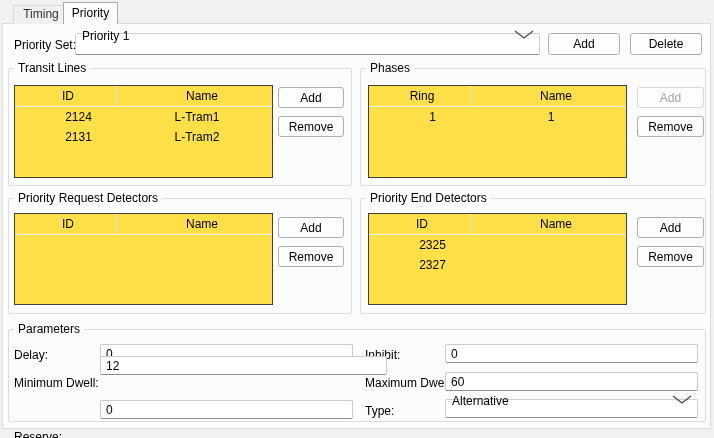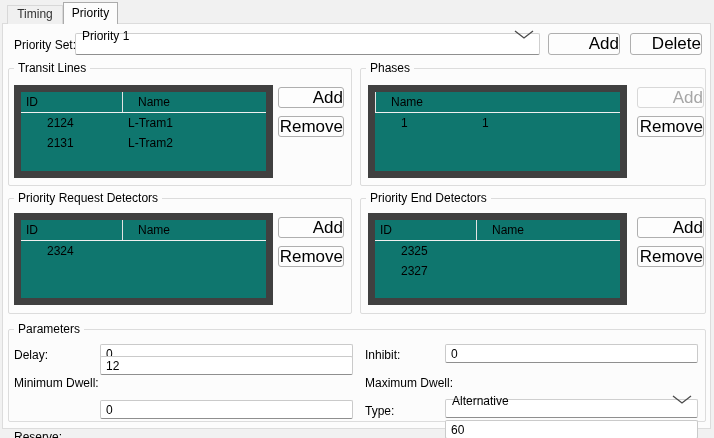--- a/index.html
+++ b/index.html
@@ -4,28 +4,28 @@
 <style>
   * { box-sizing: border-box; margin: 0; padding: 0; }
   html,body { background:#e8e8e8; }
   body { font-family:"Liberation Sans", sans-serif; font-size:12px; color:#000; }
   .screen { position:relative; width:714px; height:438px; background:#f1f1f1; overflow:hidden; }
 
   
   .page { position:absolute; left:2px; top:23px; width:709px; height:406px;
           background:#fcfcfc; border:1px solid #dcdcdc; }
   .tab { position:absolute; text-align:center; cursor:default; }
-  .tab-inactive { left:7px; top:5px; width:56px; height:19px; background:#f0f0f0;
+  .tab-inactive { left:13px; top:5px; width:56px; height:19px; background:#f0f0f0;
                   border:1px solid #d8d8d8; border-bottom:none; line-height:17px; color:#333; z-index:2; }
   .tab-active { left:63px; top:2px; width:55px; height:22px; background:#fcfcfc;
                 border:1px solid #ababab; border-bottom:none; line-height:20px; z-index:3; }
 
   
   .btn { position:absolute; background:#fdfdfd; border:1px solid #afafaf; border-radius:3px;
-         font-family:"Liberation Sans", sans-serif; font-size:17px; color:#000; text-align:right; }
+         font-family:"Liberation Sans", sans-serif; font-size:12px; color:#000; text-align:center; }
   .btn.disabled { color:#a6a6a6; border-color:#d8d8d8; }
 
   
   .lbl { position:absolute; line-height:14px; white-space:nowrap; }
 
   
   .combo { position:absolute; background:#fff; border:1px solid #cfcfcf; border-bottom-color:#8f8f8f;
            border-radius:2px; display:flex; align-items:center; justify-content:space-between;
            padding:0 5px 16px 6px; }
   .combo .chev { flex:0 0 auto; margin-left:6px; }
@@ -33,21 +33,21 @@
   
   .field { position:absolute; background:#fff; border:1px solid #cacaca; border-bottom-color:#8f8f8f;
            border-radius:2px; padding:0 5px; font-family:"Liberation Sans", sans-serif; font-size:12px; }
 
   
   .group { position:absolute; border:1px solid #dcdcdc; border-radius:2px; }
   .group-title { position:absolute; top:-8px; left:5px; background:#fcfcfc; padding:0 4px;
                  line-height:15px; white-space:nowrap; }
 
   
-  .grid { position:absolute; background:#0f766e; border:7px solid #404040; }
+  .grid { position:absolute; background:#fde047; border:1px solid #404040;text-align:center; }
   .grid-header { display:flex; height:21px; border-bottom:1px solid #f0f0f0; }
   .grid-header .c1 { width:101px; padding-left:5px; line-height:20px; }
   .grid-header .c2 { flex:1; padding-left:15px; line-height:20px; border-left:1px solid #e3e3e3; }
   .grid-row { display:flex; height:20px; line-height:20px; }
   .grid-row .c1 { width:101px; padding-left:26px; }
   .grid-row .c2 { flex:1; padding-left:6px; }
 </style>
 </head>
 <body>
 
@@ -88,41 +88,38 @@
     </div>
   </div>
   <button class="btn" style="left:278px; top:87px; width:66px; height:21px;">Add</button>
   <button class="btn" style="left:278px; top:116px; width:66px; height:21px;">Remove</button>
 
   <div class="group" style="left:360px; top:68px; width:346px; height:118px;">
     <span class="group-title">Phases</span>
   </div>
   <div class="grid" style="left:368px; top:85px; width:259px; height:93px;">
     <div class="grid-header">
+      <span class="c1">Ring</span>
       <span class="c2">Name</span>
     </div>
     <div class="grid-row">
       <span class="c1">1</span>
       <span class="c2">1</span>
     </div>
   </div>
   <button class="btn disabled" disabled="" style="left:637px; top:87px; width:67px; height:21px;">Add</button>
   <button class="btn" style="left:637px; top:116px; width:67px; height:21px;">Remove</button>
 
   <div class="group" style="left:8px; top:198px; width:344px; height:116px;">
     <span class="group-title">Priority Request Detectors</span>
   </div>
   <div class="grid" style="left:14px; top:213px; width:259px; height:92px;">
     <div class="grid-header">
       <span class="c1">ID</span>
       <span class="c2">Name</span>
-    </div>
-    <div class="grid-row">
-      <span class="c1">2324</span>
-      <span class="c2"></span>
     </div>
     <div class="grid-row">
       <span class="c2"></span>
     </div>
   </div>
   <button class="btn" style="left:278px; top:217px; width:66px; height:21px;">Add</button>
   <button class="btn" style="left:278px; top:246px; width:66px; height:21px;">Remove</button>
 
   <div class="group" style="left:360px; top:198px; width:346px; height:116px;">
     <span class="group-title">Priority End Detectors</span>
@@ -148,24 +145,24 @@
     <span class="group-title">Parameters</span>
   </div>
 
   <span class="lbl" style="left:14px; top:348px;">Delay:</span>
   <input class="field" style="left: 100px; top: 344px; width: 253px; height: 19px;" value="0">
 
   <span class="lbl" style="left:365px; top:348px;">Inhibit:</span>
   <input class="field" style="left: 445px; top: 344px; width: 253px; height: 19px;" value="0">
 
   <span class="lbl" style="left:14px; top:376px;">Minimum Dwell:</span>
-  <input class="field" style="left: 100px; top: 356px; width: 253px; height: 19px;" value="12">
+  <input class="field" style="left: 100px; top: 356px; width: 287px; height: 19px;" value="12">
 
   <span class="lbl" style="left:365px; top:376px;">Maximum Dwell:</span>
-  <input class="field" style="left: 445px; top: 372px; width: 253px; height: 19px; margin-top: 48px;" value="60">
+  <input class="field" style="left: 445px; top: 372px; width: 253px; height: 19px;" value="60">
 
   <span class="lbl" style="left:14px; top:404px;margin-top:26px;">Reserve:</span>
   <input class="field" style="left: 100px; top: 400px; width: 253px; height: 19px;" value="0">
 
   <span class="lbl" style="left:365px; top:404px;">Type:</span>
   <div class="combo" style="left:445px; top:399px; width:253px; height:19px;">
     <span>Alternative</span>
     <span class="chev">
       <svg width="20" height="10" viewBox="0 0 20 10">
           <polyline points="1,1 10,8 19,1" fill="none" stroke="#4a4a4a" stroke-width="1.3"></polyline>

